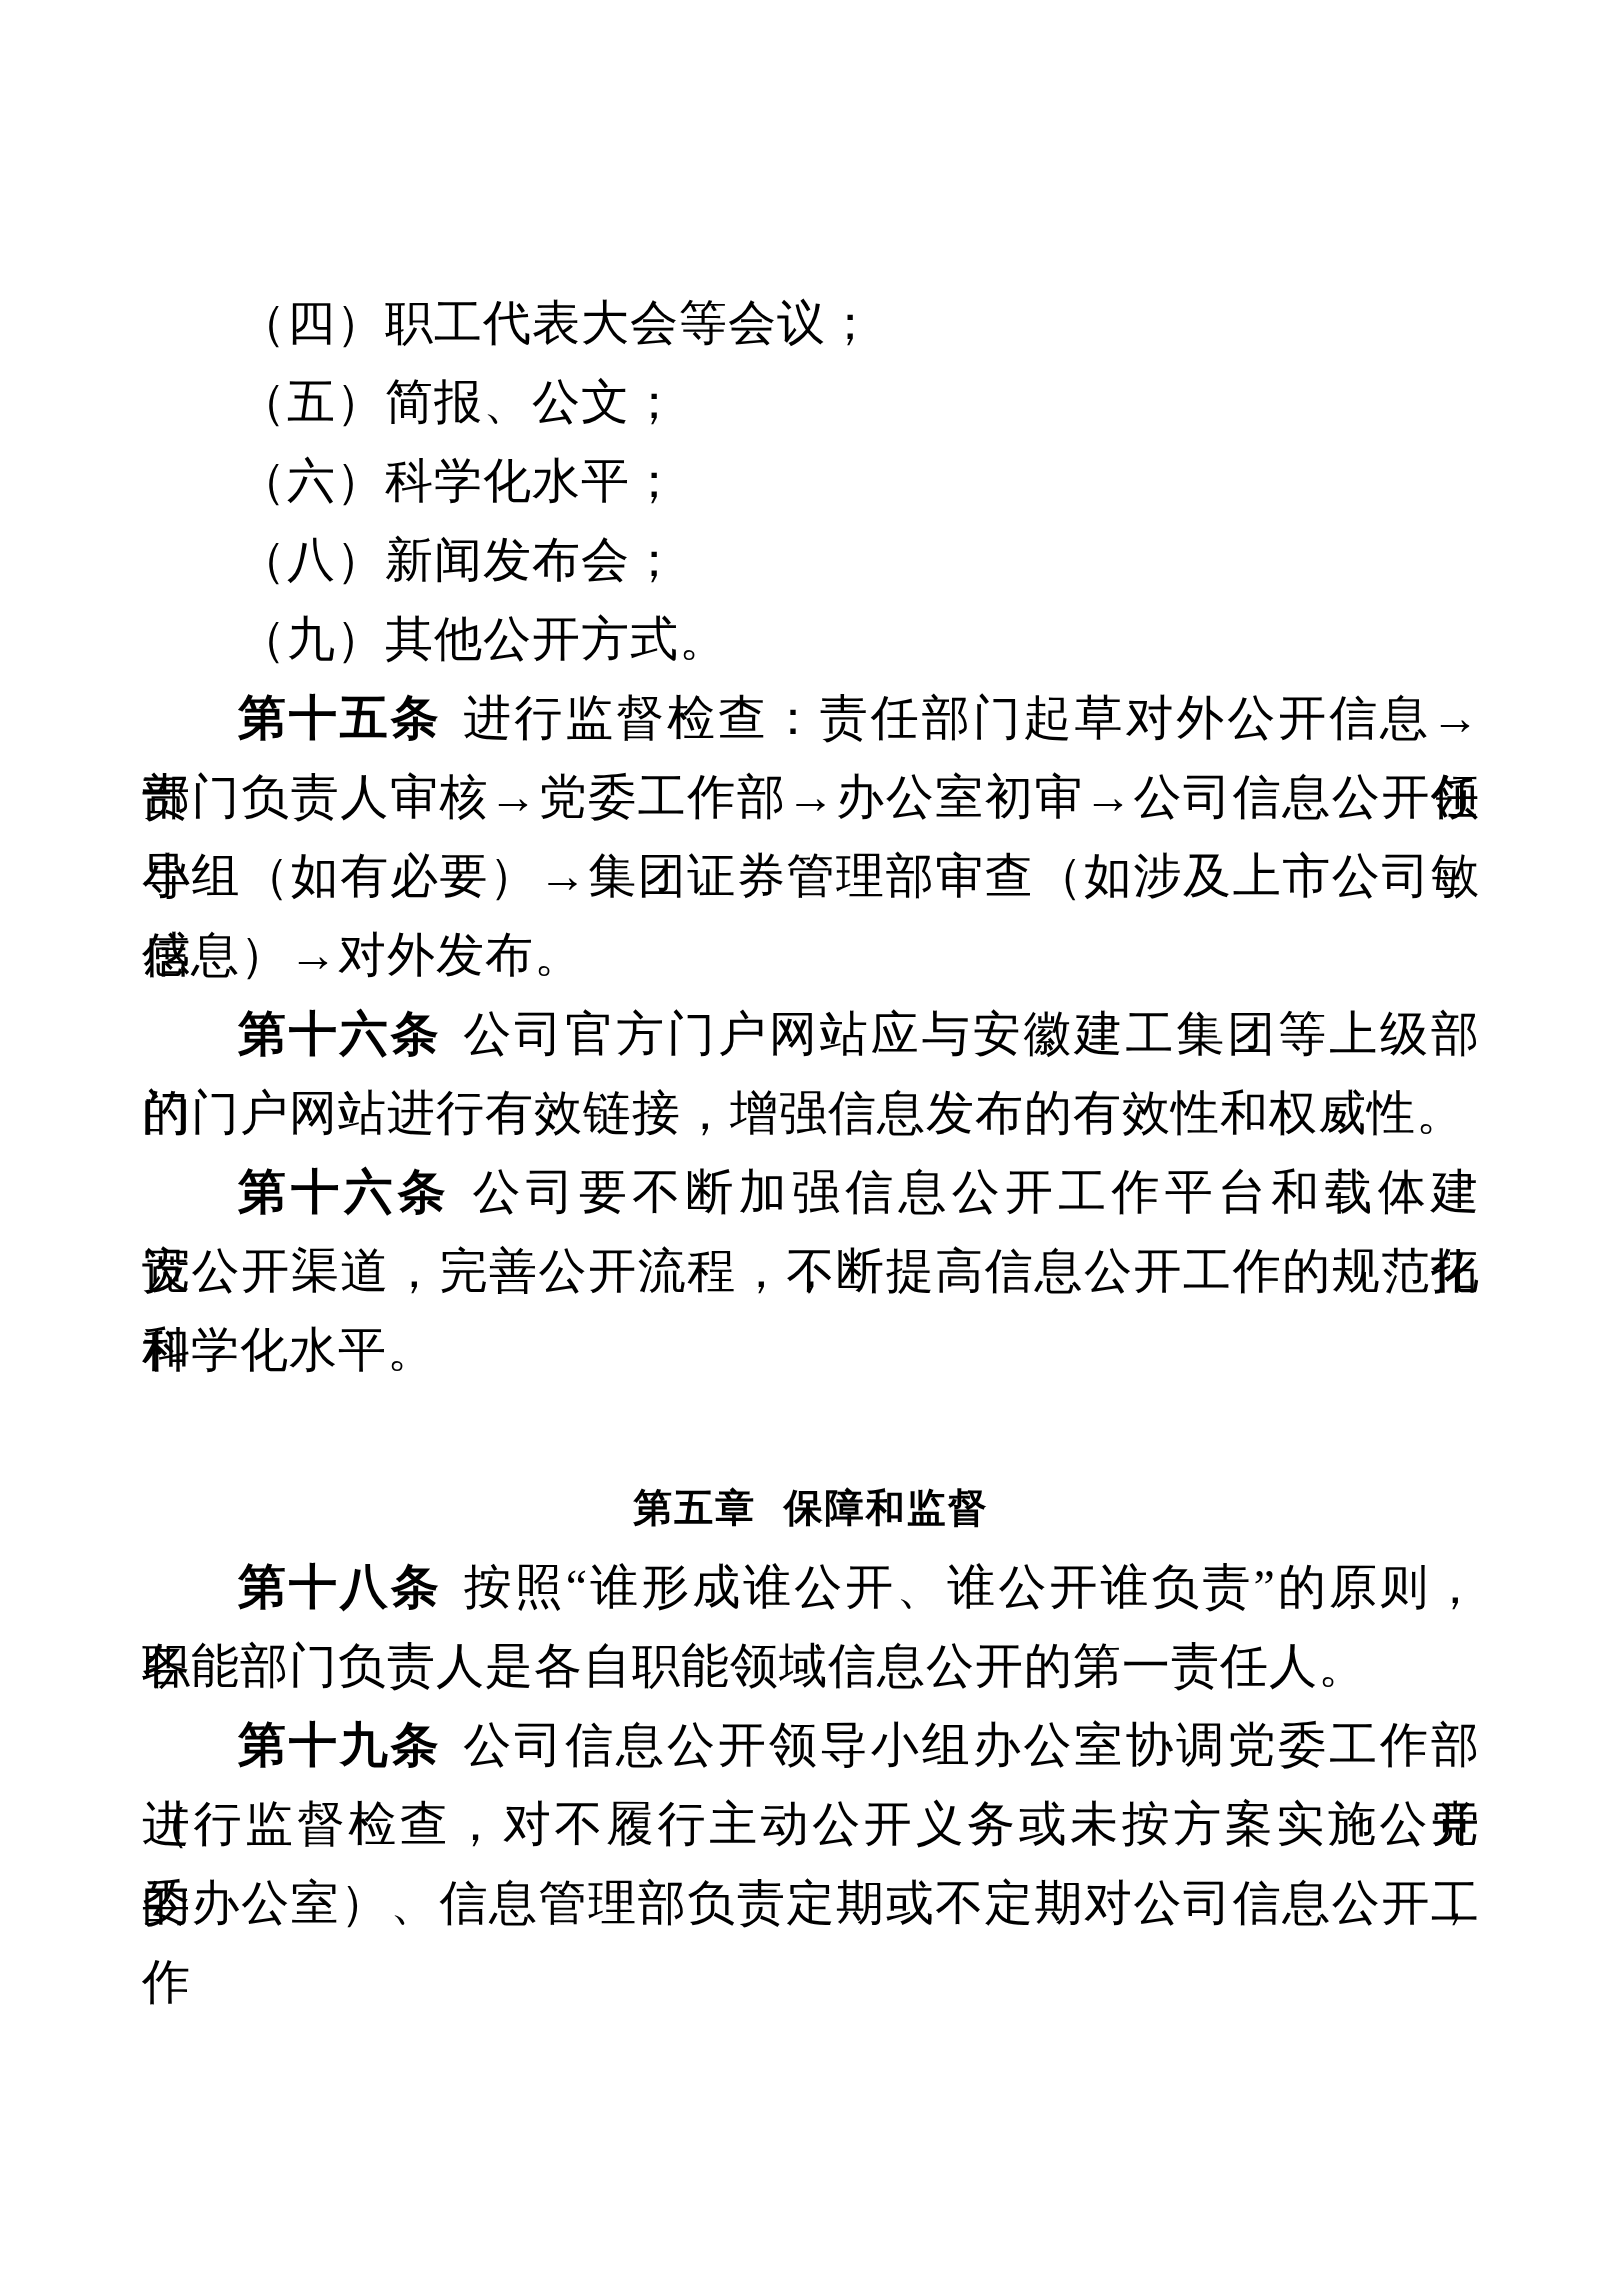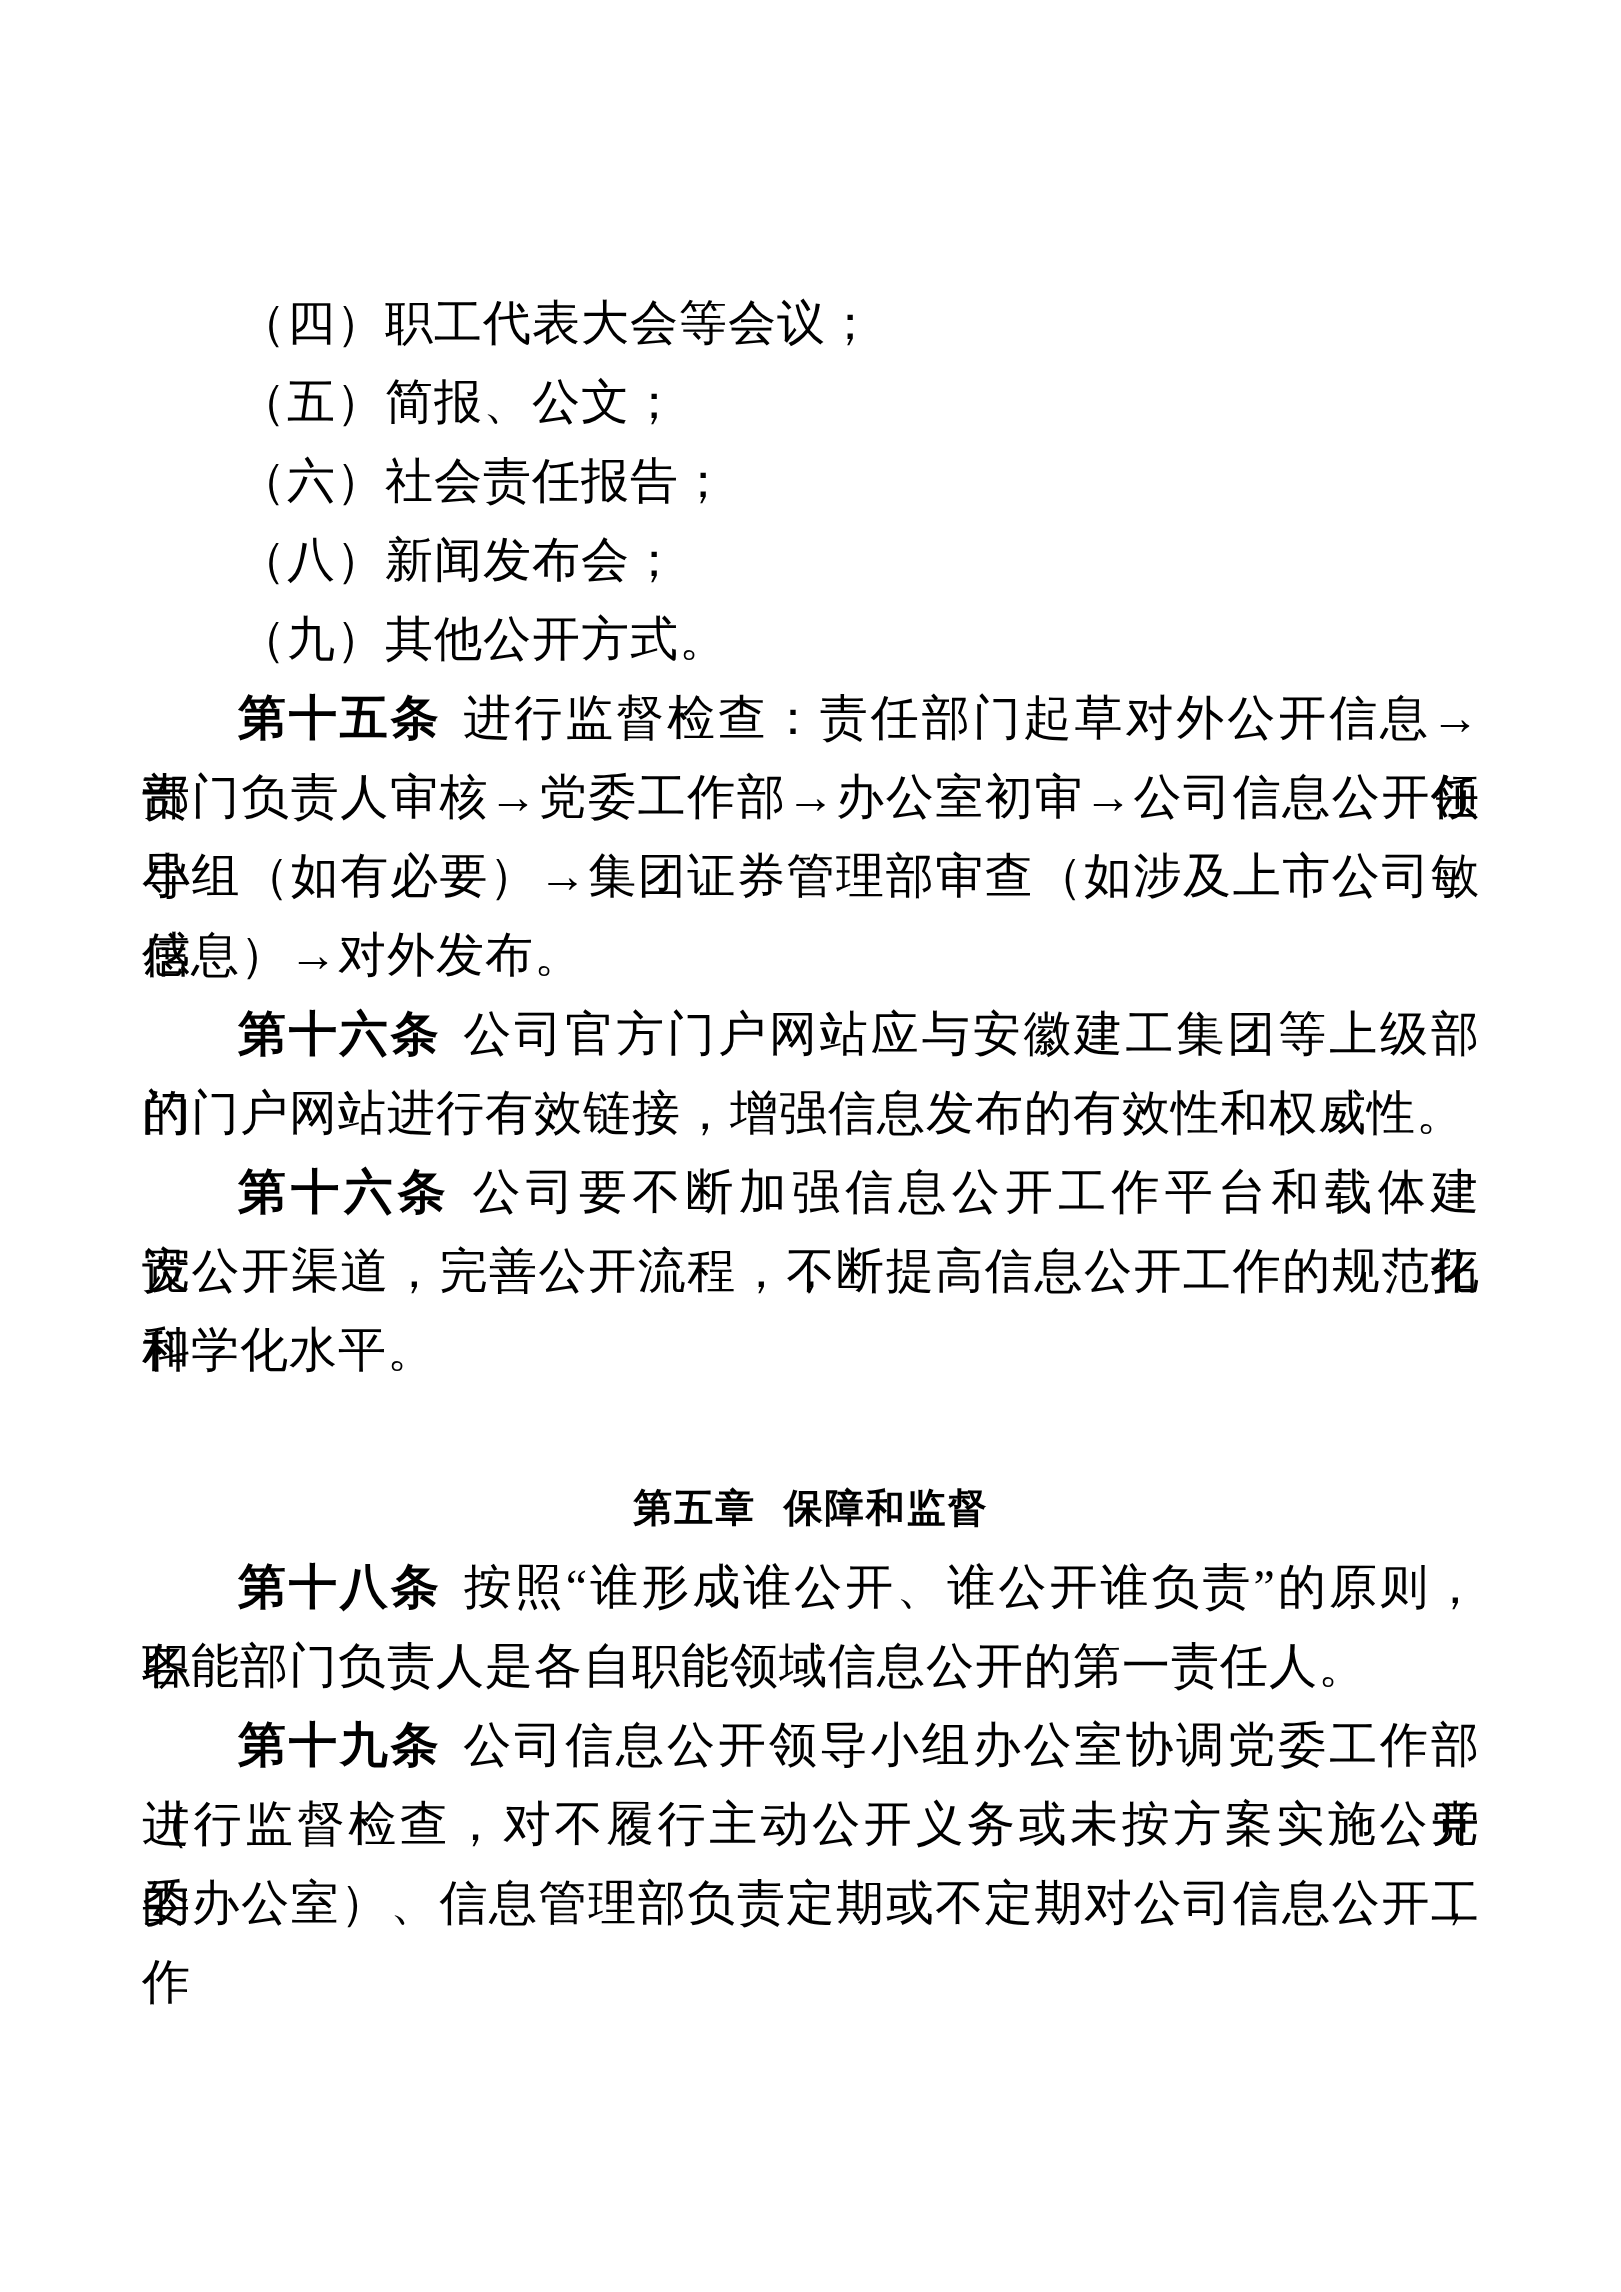--- a/index.html
+++ b/index.html
@@ -42,21 +42,21 @@
   .heading .chapter-title { margin-left: 27.4px; }
 </style>
 </head>
 <body>
 
 <div class="page">
   <div class="content">
 
     <div class="ln ind">（四）职工代表大会等会议；</div>
     <div class="ln ind">（五）简报、公文；</div>
-    <div class="ln ind">（六）社会责任报告；</div>
+    <div class="ln ind">（六）科学化水平；</div>
     <div class="ln ind">（八）新闻发布会；</div>
     <div class="ln ind">（九）其他公开方式。</div>
 
     <div class="ln ind just"><span class="num">第十五条</span><span>进行监督检查：责任部门起草对外公开信息→责任</span></div>
     <div class="ln just">部门负责人审核→党委工作部→办公室初审→公司信息公开领导</div>
     <div class="ln just">小组（如有必要）→集团证券管理部审查（如涉及上市公司敏感</div>
     <div class="ln">信息）→对外发布。</div>
 
     <div class="ln ind just"><span class="num">第十六条</span><span>公司官方门户网站应与安徽建工集团等上级部门</span></div>
     <div class="ln">的门户网站进行有效链接，增强信息发布的有效性和权威性。</div>

